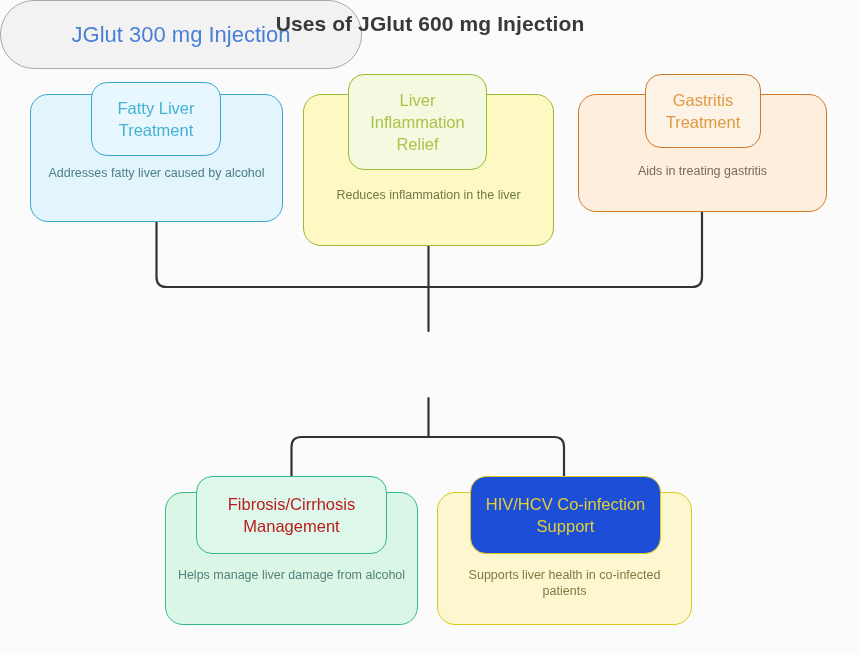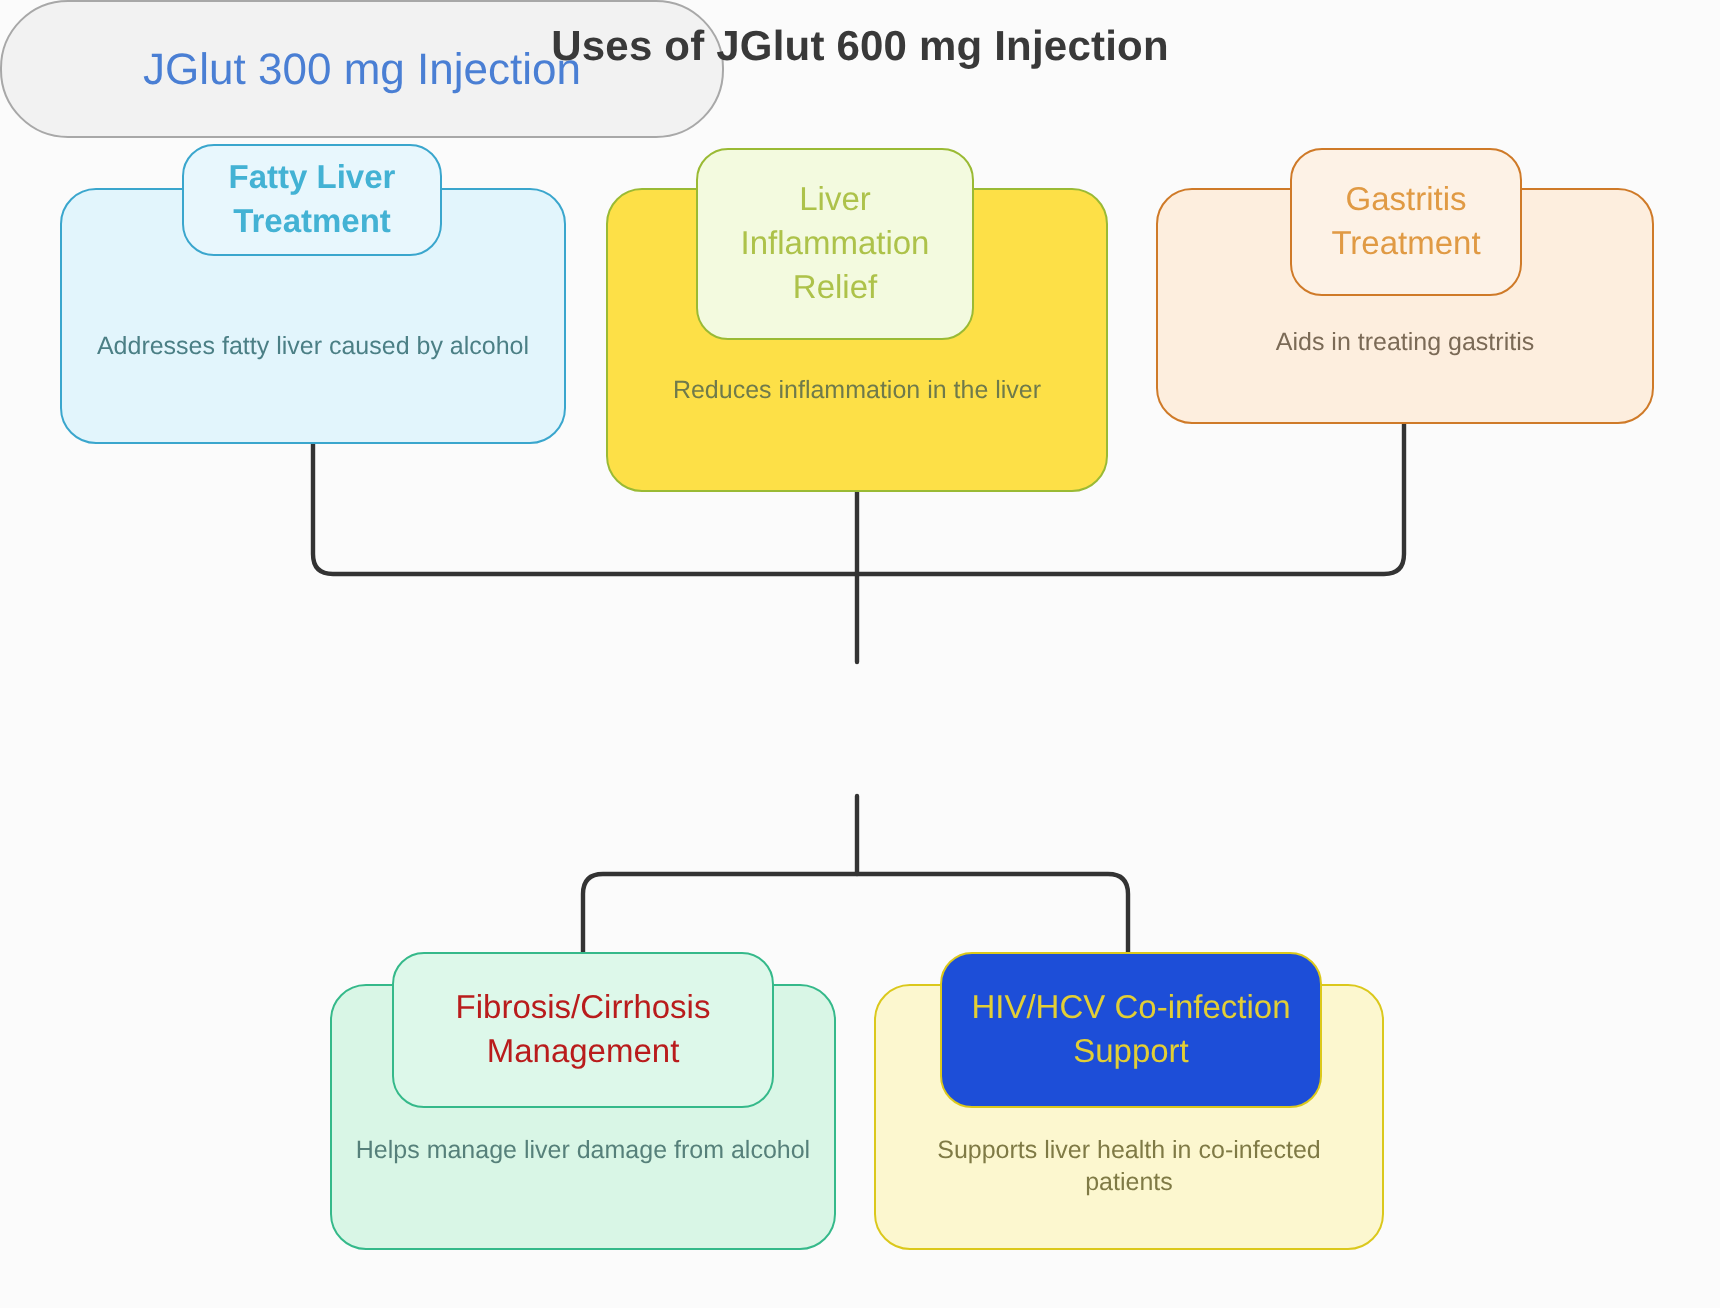--- a/index.html
+++ b/index.html
@@ -64,26 +64,26 @@
     align-items: center;
     justify-content: center;
     text-align: center;
     font-size: 16.5px;
     line-height: 22px;
     padding: 4px 8px;
   }
   
   .n-blue { left: 30px; top: 94px; width: 253px; height: 128px;
             background: #e2f5fc; border-color: #3aa6cd; }
-  .p-blue { left: 91px; top: 72px; width: 130px; height: 56px;
-            background: #e8f7fd; border-color: #3aa6cd; color: #43b2d4; font-weight: bold; }
+  .p-blue { left: 91px; top: 82px; width: 130px; height: 74px;
+            background: #e8f7fd; border-color: #3aa6cd; color: #43b2d4; }
   .d-blue { top: 70px; color: #4b7f85; }
   
   .n-green { left: 303px; top: 94px; width: 251px; height: 152px;
-             background: #fde047; border-color: #9aba34; }
+             background: #fef9c3; border-color: #9aba34; }
   .p-green { left: 348px; top: 74px; width: 139px; height: 96px;
              background: #f3fadf; border-color: #9aba34; color: #adc24a; }
   .d-green { top: 92px; color: #6f7a4b; }
   
   .n-orange { left: 578px; top: 94px; width: 249px; height: 118px;
               background: #fdeede; border-color: #cf7a28; }
   .p-orange { left: 645px; top: 74px; width: 116px; height: 74px;
               background: #fdf2e6; border-color: #cf7a28; color: #e09a44; }
   .d-orange { top: 68px; color: #7b6a56; }
   

